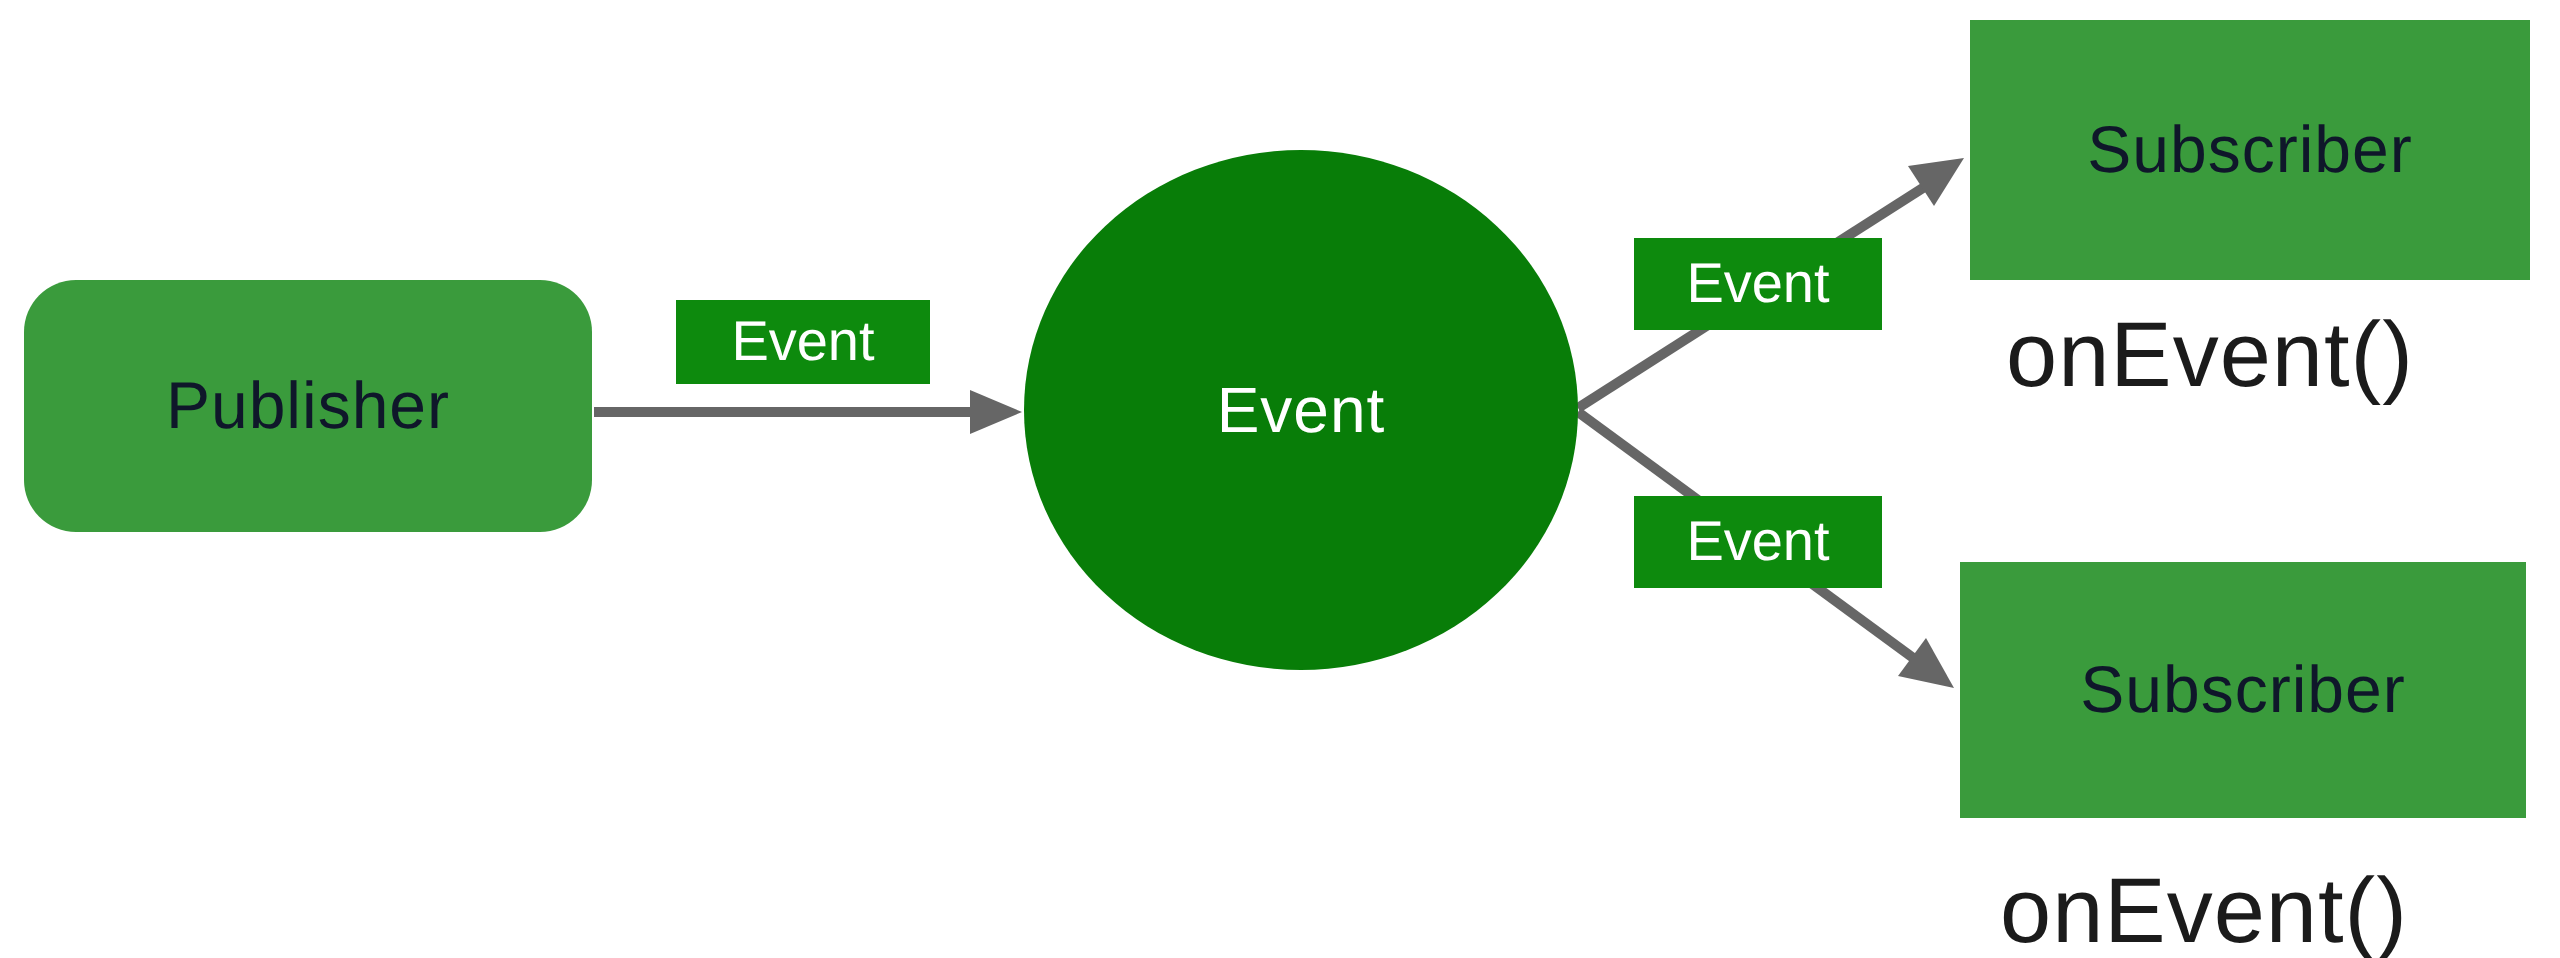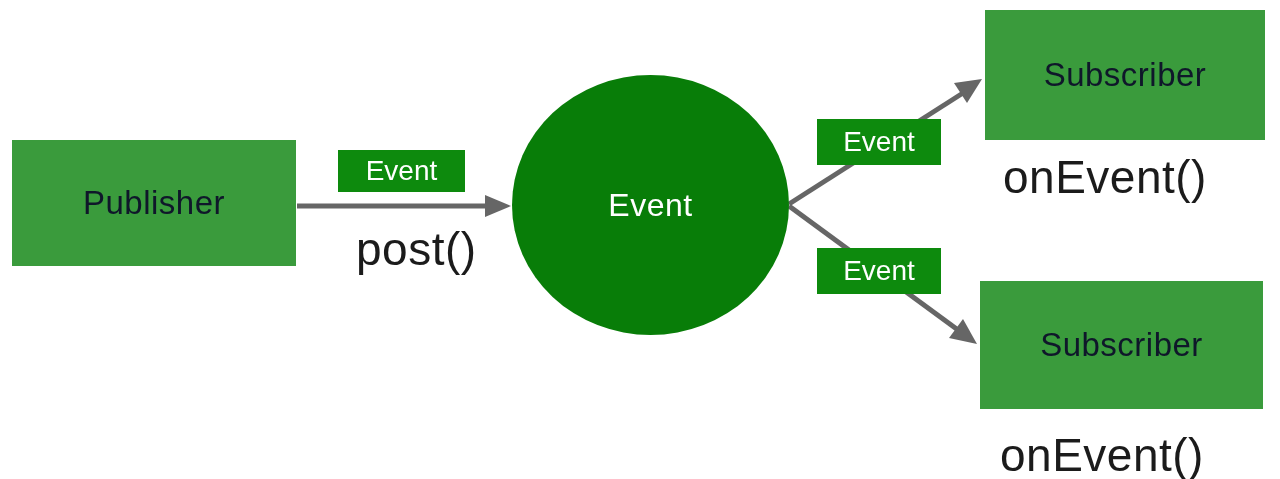--- a/index.html
+++ b/index.html
@@ -36,21 +36,21 @@
     z-index: 2;
     display: flex;
     align-items: center;
     justify-content: center;
     color: #0f172a;
     background: var(--node-green, #3A9B3C);
     font-size: 33px;
     font-weight: 400;
     letter-spacing: 0.5px;
   }
-  .publisher-box { left: 12px; top: 140px; width: 284px; height: 126px; }
+  .publisher-box { left: 12px; top: 140px; width: 284px; height: 126px; border-radius: 26px; }
   .subscriber-box-top { left: 985px; top: 10px; width: 280px; height: 130px; }
   .subscriber-box-bottom { left: 980px; top: 281px; width: 283px; height: 128px; }
   .event-pill {
     position: absolute;
     z-index: 3;
     display: flex;
     align-items: center;
     justify-content: center;
     color: #ffffff;
     background: var(--label-green, #0D8A0D);
@@ -111,21 +111,20 @@
   </svg>
 
   <div class="node publisher-box">
     <span>Publisher</span>
   </div>
 
   <div class="event-pill event-pill-publish">
     <span>Event</span>
   </div>
 
-  <div class="method-label method-post">post()</div>
 
   <div class="bus-circle">
     <span>Event</span>
   </div>
 
   <div class="event-pill event-pill-top">
     <span>Event</span>
   </div>
 
   <div class="event-pill event-pill-bottom">

